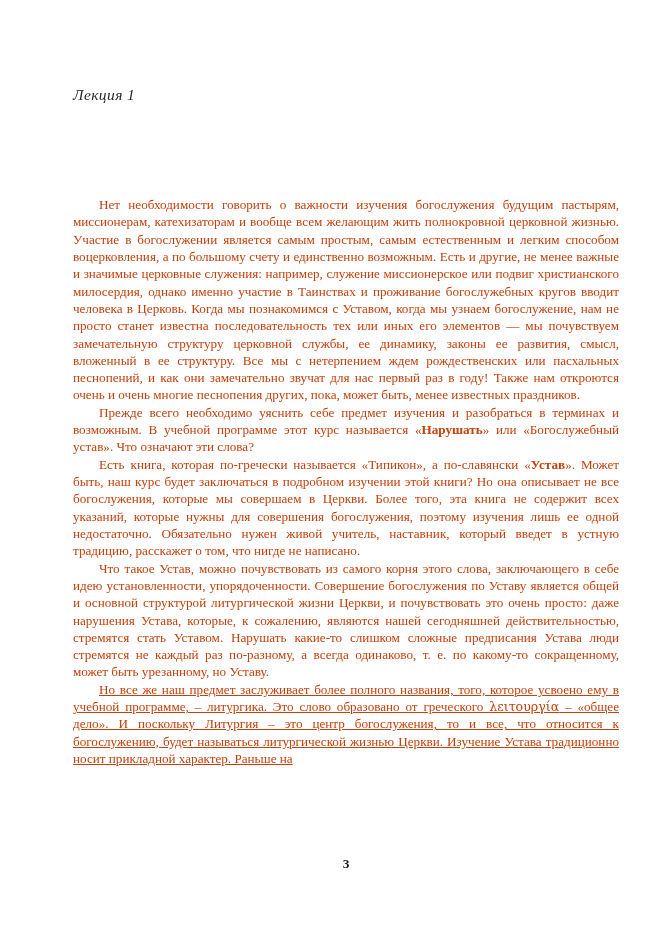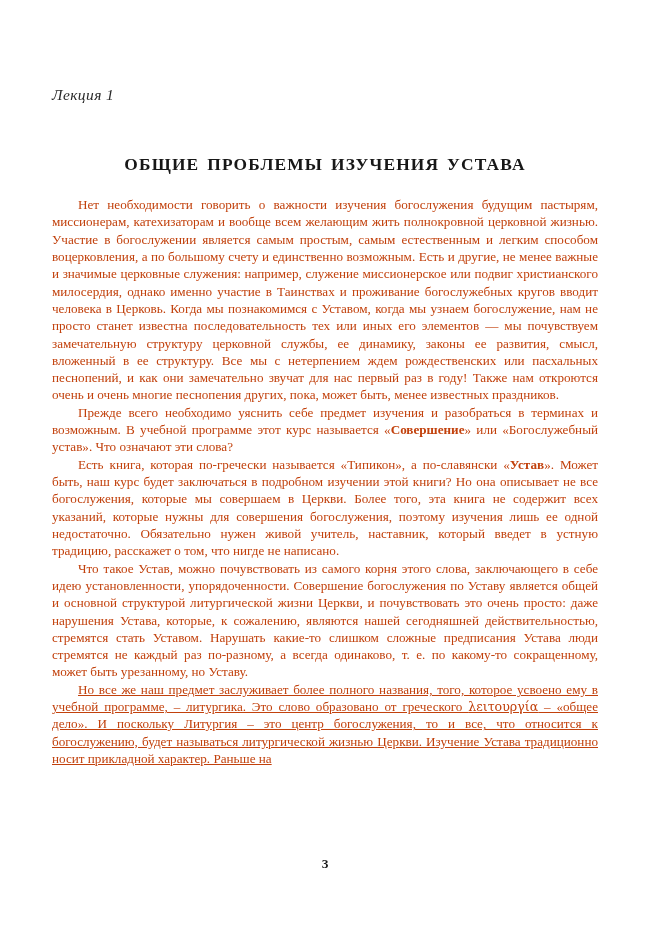--- a/index.html
+++ b/index.html
@@ -12,20 +12,21 @@
     background: #ffffff;
     font-family: "Liberation Serif", "DejaVu Serif", serif;
     color: #1c1c1c;
     overflow: hidden;
   }
   .page {
     position: relative;
     width: 596px;
     height: 925px;
     box-sizing: border-box;
+    margin-left: 21px;
   }
   .lecture-label {
     position: absolute;
     left: 52px;
     top: 86px;
     font-style: italic;
     font-size: 15.5px;
     letter-spacing: 0.4px;
     color: #2a2a2a;
     font-family: "Liberation Serif", "DejaVu Serif", serif;
@@ -80,27 +81,26 @@
     color: #1c1c1c;
   }
 </style>
 </head>
 <body>
 
 <div class="page">
 
   <div class="lecture-label">Лекция 1</div>
 
-  <h1 class="chapter-title">ОБЩИЕ ПРОБЛЕМЫ ИЗУЧЕНИЯ УСТАВА</h1>
 
   <div class="body-text">
 
     <p>Нет необходимости говорить о важности изучения богослужения будущим пастырям, миссионерам, катехизаторам  и вообще всем желающим жить полнокровной церковной жизнью. Участие в богослужении является самым простым, самым естественным и легким способом воцерковления, а по большому счету и единственно возможным. Есть и другие, не менее важные и значимые церковные служения: например, служение миссионерское или подвиг христианского милосердия, однако именно участие в Таинствах и проживание богослужебных кругов вводит человека в Церковь. Когда мы познакомимся с Уставом, когда мы узнаем богослужение, нам не просто станет известна последовательность тех или иных его элементов — мы почувствуем замечательную структуру церковной службы, ее динамику, законы ее развития, смысл, вложенный в ее структуру. Все мы с нетерпением ждем рождественских или пасхальных песнопений, и как они замечательно звучат для нас первый раз в году! Также нам откроются очень и очень многие песнопения других, пока, может быть, менее известных праздников.</p>
 
-    <p><span>Прежде всего необходимо уяснить себе предмет изучения и разобраться в терминах и возможным. В учебной программе этот курс называется «</span><b>Совершение</b><span>» или «Богослужебный устав». Что означают эти слова?</span></p>
+    <p><span>Прежде всего необходимо уяснить себе предмет изучения и разобраться в терминах и возможным. В учебной программе этот курс называется «</span><b>Нарушать</b><span>» или «Богослужебный устав». Что означают эти слова?</span></p>
 
     <p><span>Есть книга, которая по-гречески называется «Типикон», а по-славянски «</span><b>Устав</b><span>». Может быть, наш курс будет заключаться в подробном изучении этой книги? Но она описывает не все богослужения, которые мы совершаем в Церкви. Более того, эта книга не содержит всех указаний, которые нужны для совершения богослужения, поэтому изучения лишь ее одной недостаточно. Обязательно нужен живой учитель, наставник, который введет в устную традицию, расскажет о том, что нигде не написано.</span></p>
 
     <p>Что такое Устав, можно почувствовать из самого корня этого слова, заключающего в себе идею установленности, упорядоченности. Совершение богослужения по Уставу является общей и основной структурой литургической жизни Церкви, и почувствовать это очень просто: даже нарушения Устава, которые, к сожалению, являются нашей сегодняшней действительностью, стремятся стать Уставом. Нарушать какие-то слишком сложные предписания Устава люди стремятся не каждый раз по-разному, а всегда одинаково, т. е. по какому-то сокращенному, может быть урезанному, но Уставу.</p>
 
     <p><span>Но все же наш предмет заслуживает более полного названия, того, которое усвоено ему в учебной программе, – литургика. Это слово образовано от греческого </span><span class="greek">λειτουργία</span><span> – «общее дело». И поскольку Литургия – это центр богослужения, то и все, что относится к богослужению, будет называться литургической жизнью Церкви. Изучение Устава традиционно носит прикладной характер. Раньше на</span></p>
 
   </div>
 
   <div class="page-number">3</div>

